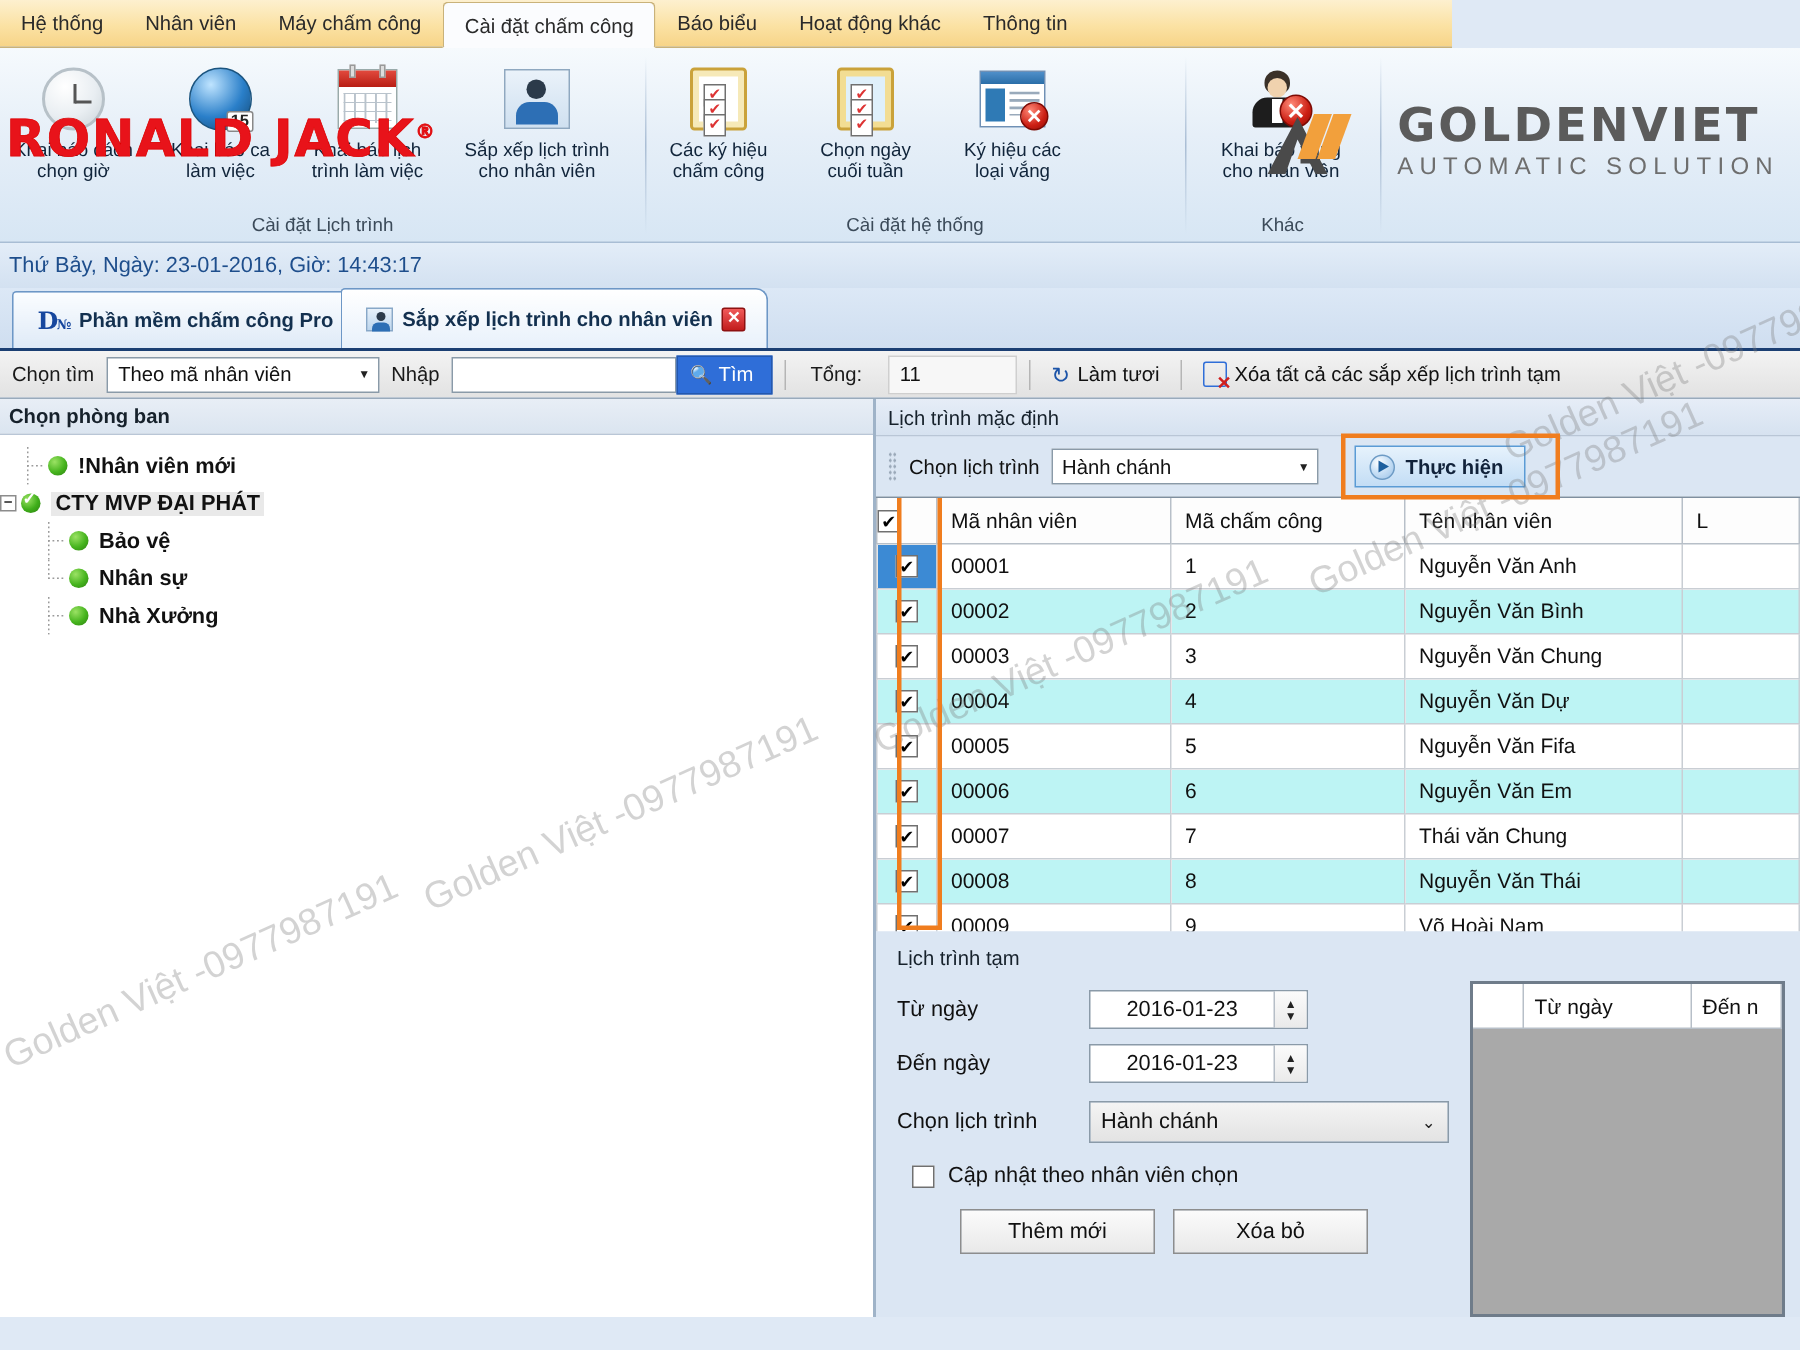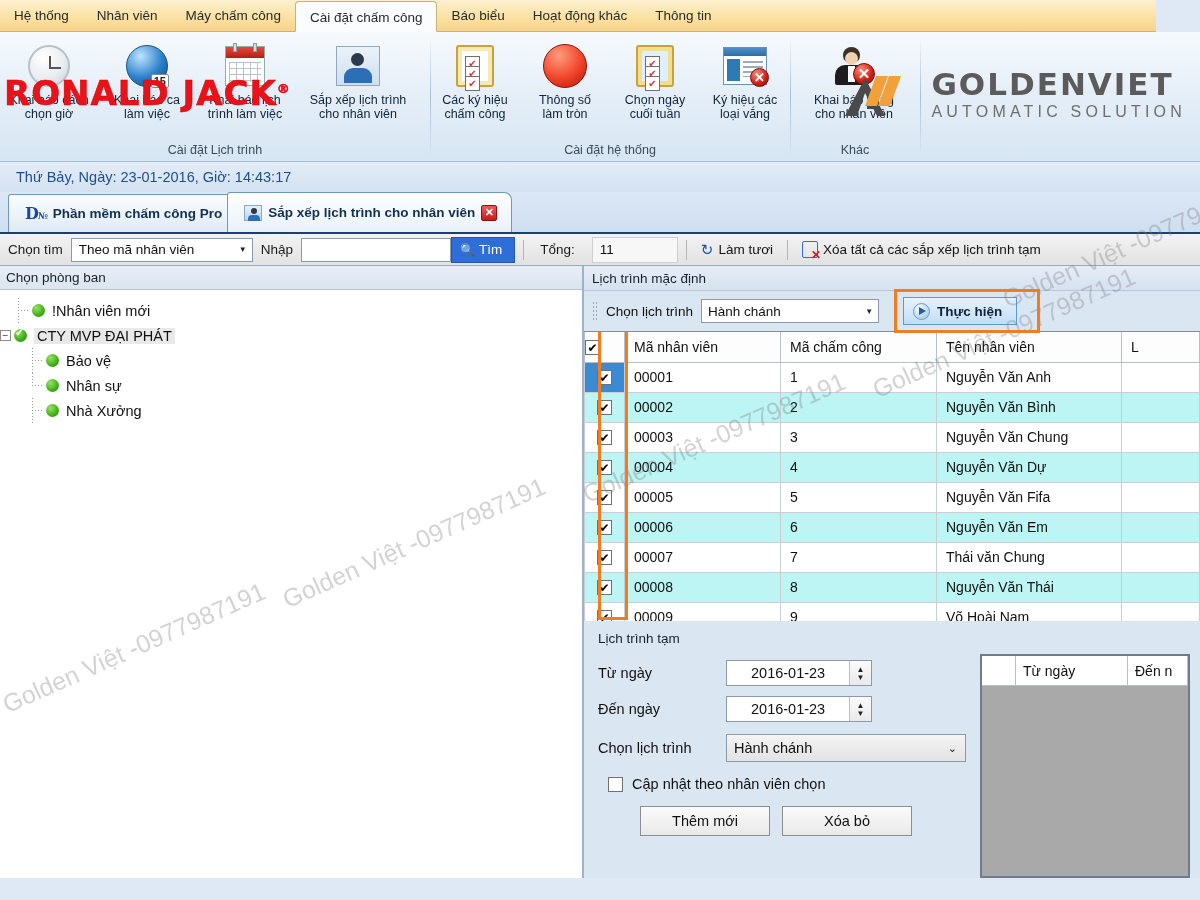--- a/index.html
+++ b/index.html
@@ -6,21 +6,21 @@
   html, body { margin:0; padding:0; }
   body {
     width:1200px; height:900px; overflow:hidden;
     font-family:"Liberation Sans", sans-serif;
     font-size:13px; color:#111; background:#dfe9f5;
     position:relative;
   }
 
   
   .menubar {
-    height:32px; width:1156px;
+    height:32px; width:968px;
     background:linear-gradient(to bottom,#fdf0cf 0%,#fbe2a4 55%,#f7d488 100%);
     border-bottom:1px solid #c9b27a;
     display:flex; align-items:flex-end; padding-left:0;
     position:relative;
   }
   .menu-item {
     height:31px; line-height:31px; padding:0 14px;
     font-size:13.5px; color:#2a2a2a; white-space:nowrap; cursor:default;
   }
   .menu-item.active {
@@ -138,21 +138,21 @@
   .sb-total-val {
     min-width:86px; height:26px; background:#f7f7f7; border:1px solid #cfcfcf;
     display:flex; align-items:center; padding-left:7px;margin-left:13px;
   }
   .sb-act { display:flex; align-items:center; gap:5px; padding:0 6px; color:#111; }
 
   
   .main { display:flex; width:1200px; height:612px; }
   .leftpane {
     width:584px; background:#fff; border-right:2px solid #9fb3c8; position:relative;
-    display:flex; flex-direction:column;
+    display:flex; flex-direction:column;font-weight:bold;
   }
   .pane-head {
     height:24px; line-height:24px; padding-left:6px; font-size:13.5px; color:#16212b;
     background:linear-gradient(to bottom,#e8eef6,#dbe5f0);
     border-bottom:1px solid #b9c6d6;
   }
   .tree { padding:8px 0 0 10px; position:relative; z-index:2; }
   .tnode { display:flex; align-items:center; height:25px; font-size:14.5px; color:#111; position:relative; }
   .tnode .guide { width:22px; height:25px; position:relative; }
   .tnode .guide.dotted::before{
@@ -399,27 +399,20 @@
             <div class="chk" style="top:9px">✔</div>
               <div class="chk" style="top:19px">✔</div>
               <div class="chk" style="top:29px">✔</div>
             </div>
         </div>
         <div class="lbl">Các ký hiệu
 chấm công</div>
       </div>
       <div class="rbtn">
         <div class="ico">
-            <div class="redball"></div>
-          </div>
-        <div class="lbl">Thông số
-làm tròn</div>
-      </div>
-      <div class="rbtn">
-        <div class="ico">
           <div class="clip" style="background:#f2dd93">
               <div class="sheet" style="background:#dff0fb"></div>
             <div class="chk" style="top:9px">✔</div>
               <div class="chk" style="top:19px">✔</div>
               <div class="chk" style="top:29px">✔</div>
             </div>
         </div>
         <div class="lbl">Chọn ngày
 cuối tuần</div>
       </div>
@@ -474,21 +467,21 @@
       </svg>
     </div>
     <div class="gv-text">
       <div class="gv-name">GOLDENVIET</div>
       <div class="gv-sub">AUTOMATIC SOLUTION</div>
     </div>
   </div>
 </div>
 
 <div class="datebar">
-  <span style="padding-left:16px">Thứ Bảy, Ngày: 23-01-2016, Giờ: 14:43:17</span>
+  <span style="padding-left:6px">Thứ Bảy, Ngày: 23-01-2016, Giờ: 14:43:17</span>
 </div>
 
 <div class="tabstrip">
   <div style="width:8px"></div>
   <div class="doctab">
     <span style="font-family:'DejaVu Serif',serif;color:#17479e;font-size:16px;font-weight:bold;letter-spacing:-1px;">D<span style="font-size:9px;">№</span></span>
     <span>Phần mềm chấm công Pro</span>
   </div>
   <div class="doctab active">
     <span class="sicon">

